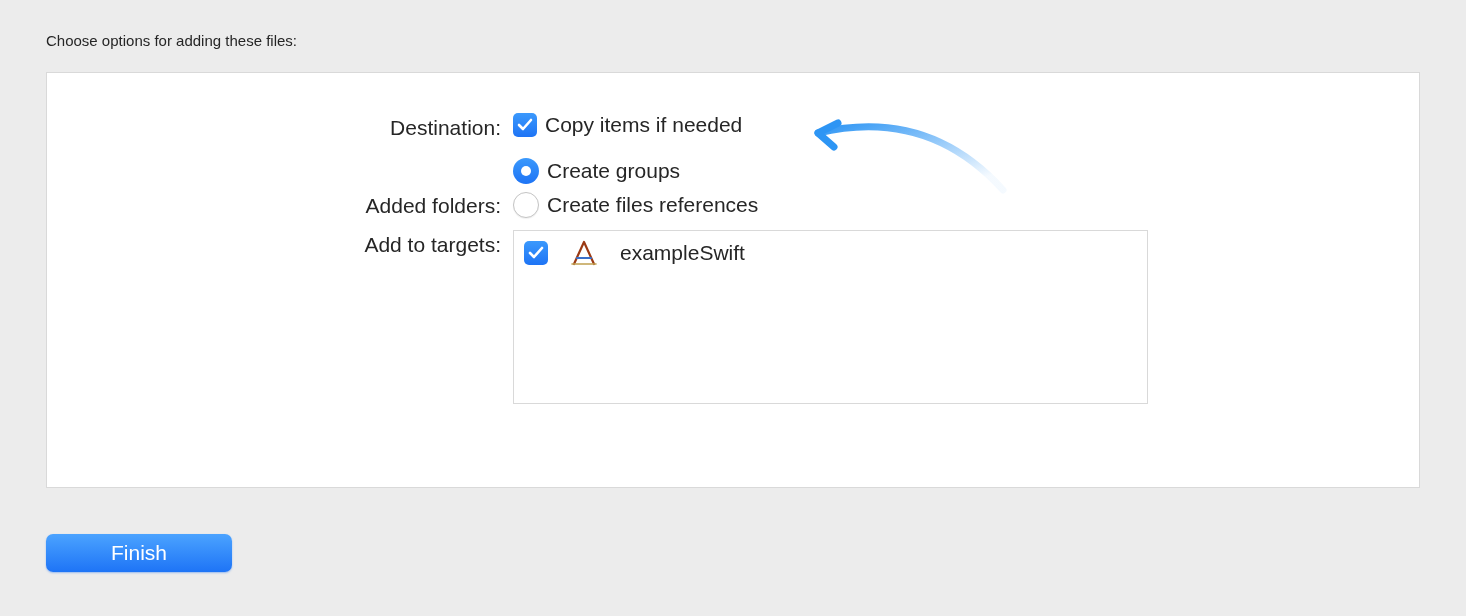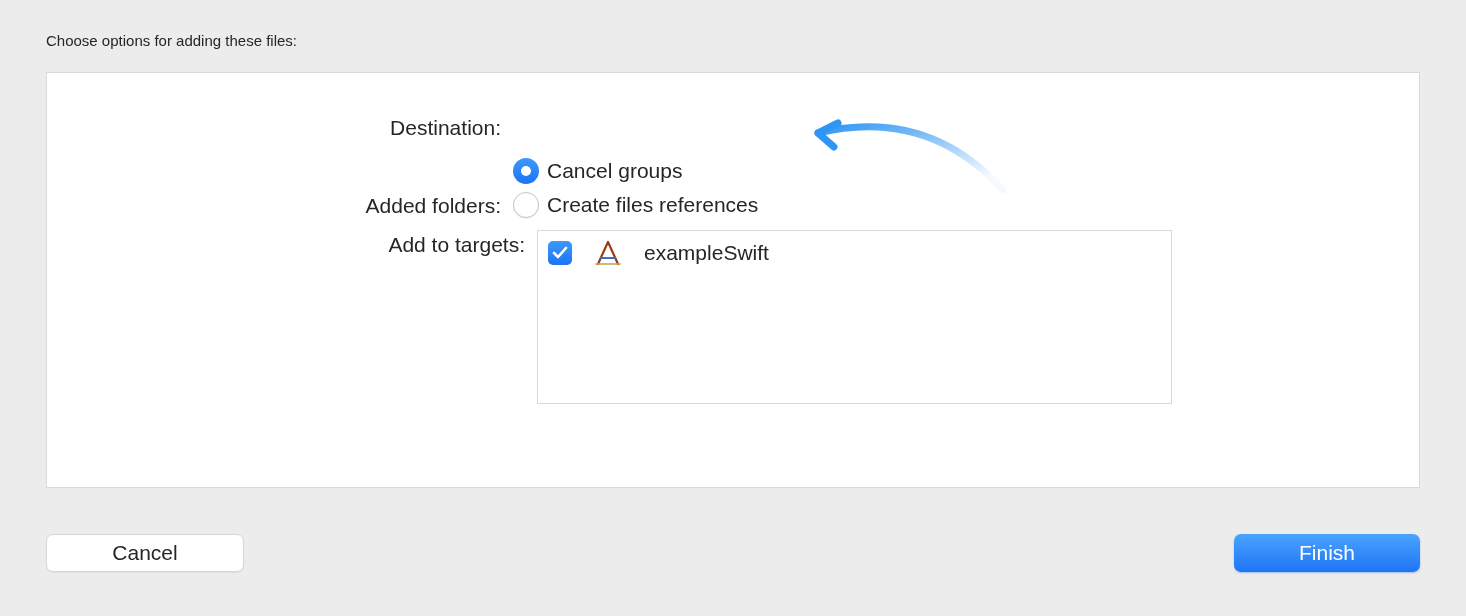--- a/index.html
+++ b/index.html
@@ -174,37 +174,47 @@
 </head>
 <body>
 
 <div class="dialog">
   <div class="title">Choose options for adding these files:</div>
 
   <div class="options-box">
 
     <div class="row">
       <div class="label-col">Destination:</div>
+      <div class="control-col">
+        <div class="control-item">
+          <div class="checkbox checked">
+            <svg width="16" height="14" viewBox="0 0 16 14" fill="none">
+              <path d="M2 7 L6 11 L14 2" stroke="#fff" stroke-width="2.6" stroke-linecap="round" stroke-linejoin="round"></path>
+            </svg>
+          </div>
+          <span>Copy items if needed</span>
+        </div>
+      </div>
     </div>
 
     <div class="row" style="margin-top: 18px; align-items: flex-end;">
       <div class="label-col">Added folders:</div>
       <div class="control-col">
         <div class="control-item">
           <div class="radio selected"></div>
-          <span>Cancel groups</span>
+          <span>Create groups</span>
         </div>
         <div class="control-item">
           <div class="radio unselected"></div>
           <span>Create files references</span>
         </div>
       </div>
     </div>
 
-    <div class="row" style="margin-top: 4px; padding-left: 24px;">
+    <div class="row" style="margin-top: 4px;">
       <div class="label-col">Add to targets:</div>
       <div class="control-col">
         <div class="targets-box">
           <div class="target-row">
             <div class="checkbox checked">
               <svg width="16" height="14" viewBox="0 0 16 14" fill="none">
                 <path d="M2 7 L6 11 L14 2" stroke="#fff" stroke-width="2.6" stroke-linecap="round" stroke-linejoin="round"></path>
               </svg>
             </div>
             <div class="app-icon">
@@ -227,16 +237,15 @@
       <linearGradient id="fadeblue" x1="0%" y1="0%" x2="100%" y2="100%">
         <stop offset="0%" stop-color="#2d95f4" stop-opacity="1"></stop>
         <stop offset="85%" stop-color="#2d95f4" stop-opacity="0.05"></stop>
       </linearGradient>
     </defs>
     <path d="M10 18 Q 120 -8 195 75" stroke="url(#fadeblue)" stroke-width="7" fill="none" stroke-linecap="round"></path>
     <path d="M10 18 L30 8 M10 18 L26 32" stroke="#2d95f4" stroke-width="7" fill="none" stroke-linecap="round"></path>
   </svg>
 
   <div class="button-bar">
-    <button class="btn btn-default">Cancel</button>
     <button class="btn btn-primary">Finish</button>
   </div>
 </div>
 
 </body></html>

